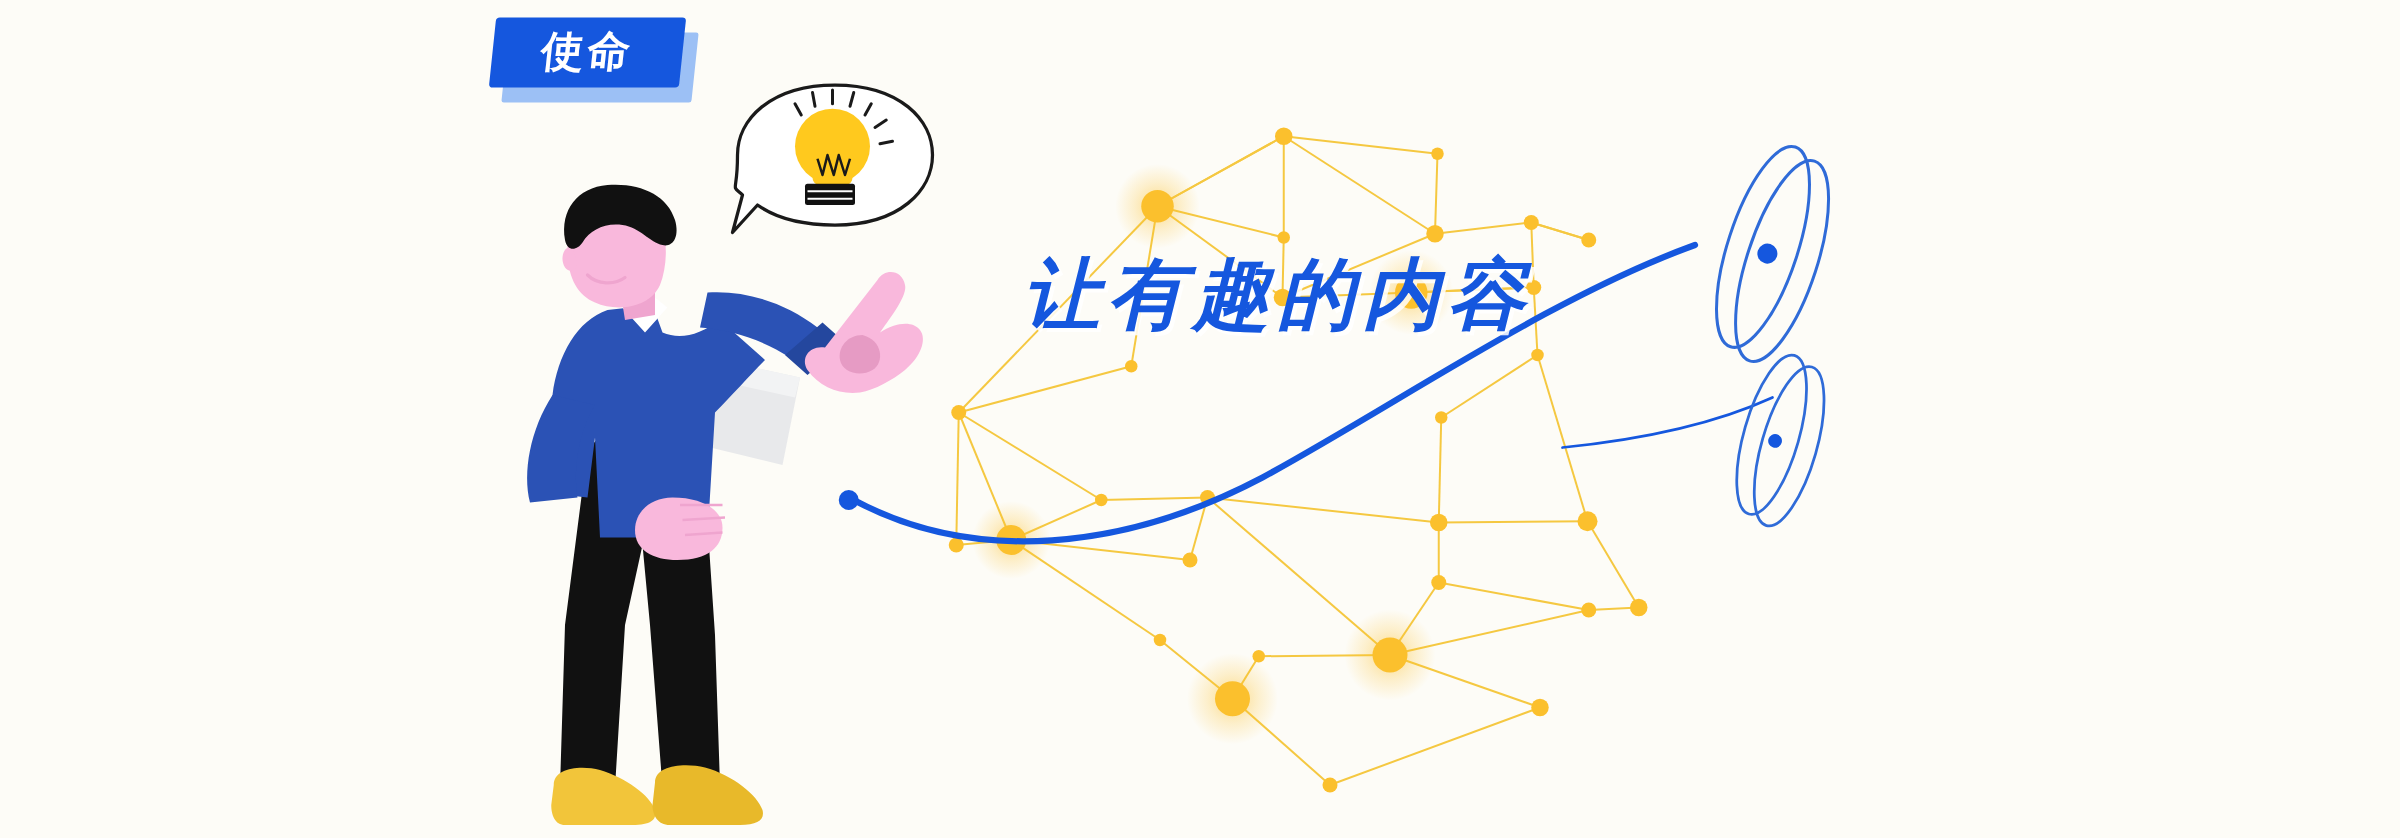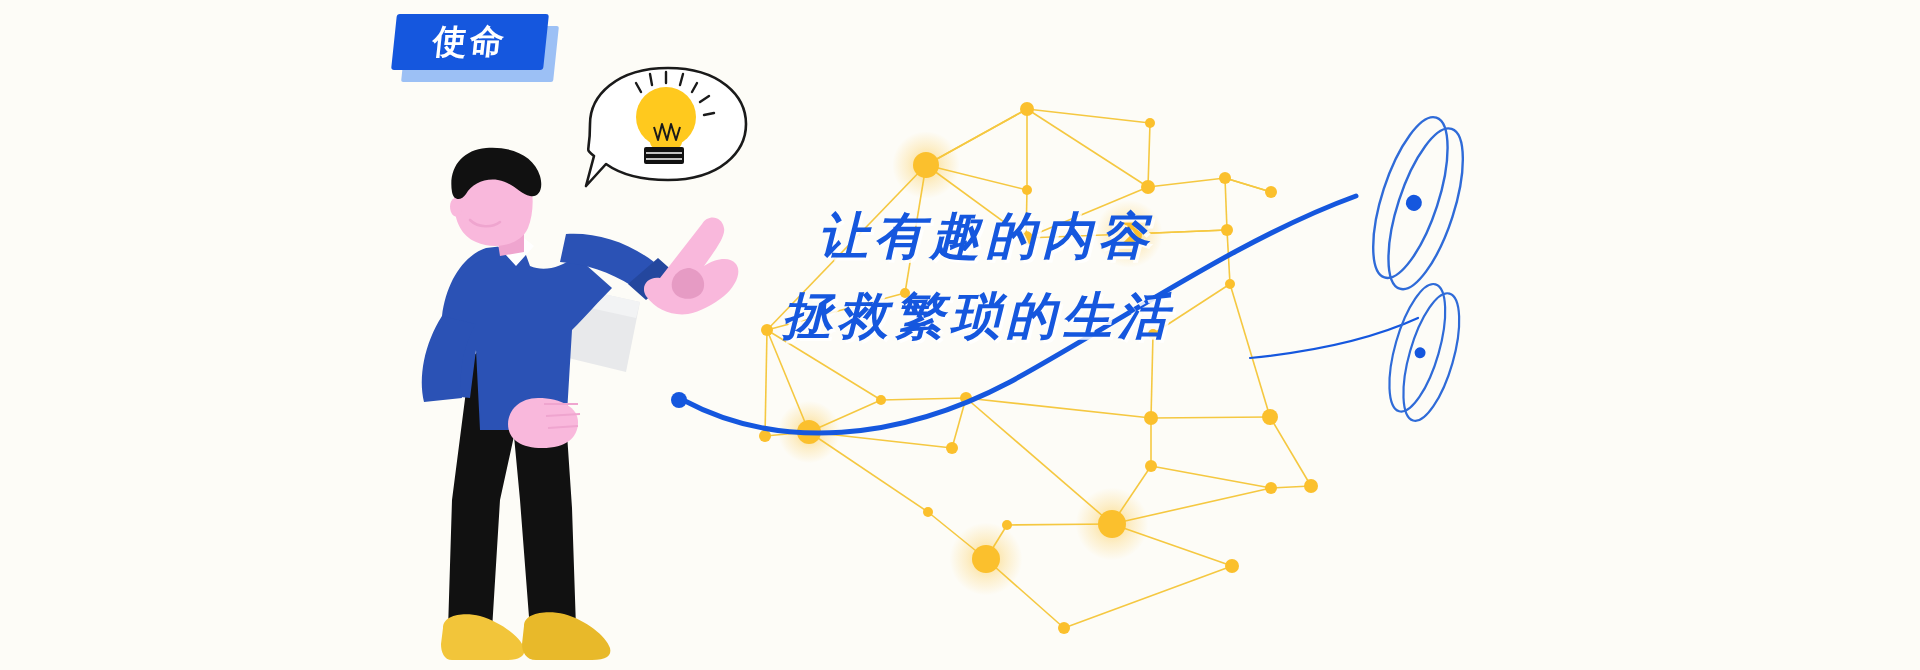--- a/index.html
+++ b/index.html
@@ -54,21 +54,21 @@
   }
 
   
   #headline{
     position:absolute;
     left:818px; top:196px;
     width:720px;
   }
   .hl-line{
     color:#1557DE;
-    font-size:50px;
+    font-size:62px;
     font-weight:bold;
     line-height:80px;
     letter-spacing:6px;
     font-style:italic;
     white-space:nowrap;
     font-family:"DejaVu Sans","Liberation Sans",sans-serif;
     text-shadow:3px 3px 0 rgba(255,255,255,0.85);
   }
   .hl-line.l2{ margin-left:-36px; }
 </style>
@@ -281,21 +281,20 @@
              C 742 272 736 286 724 296
              C 714 304 700 312 688 314
              C 672 316 656 310 646 296 Z" fill="#F9B8DC"></path>
 
     <path d="M 690 268 C 678 268 670 278 672 288 C 674 298 688 302 698 296
              C 708 290 706 272 690 268 Z" fill="#E69BC4"></path>
   </svg>
 
   <div id="headline">
     <div class="hl-line l1">让有趣的内容</div>
-    <div class="hl-line l2">拯救繁琐的生活</div>
   </div>
 
   <div id="badge">
     <div class="badge-shadow"></div>
     <div class="badge-face"></div>
     <div class="badge-text">使命</div>
   </div>
 
 </div>
 

